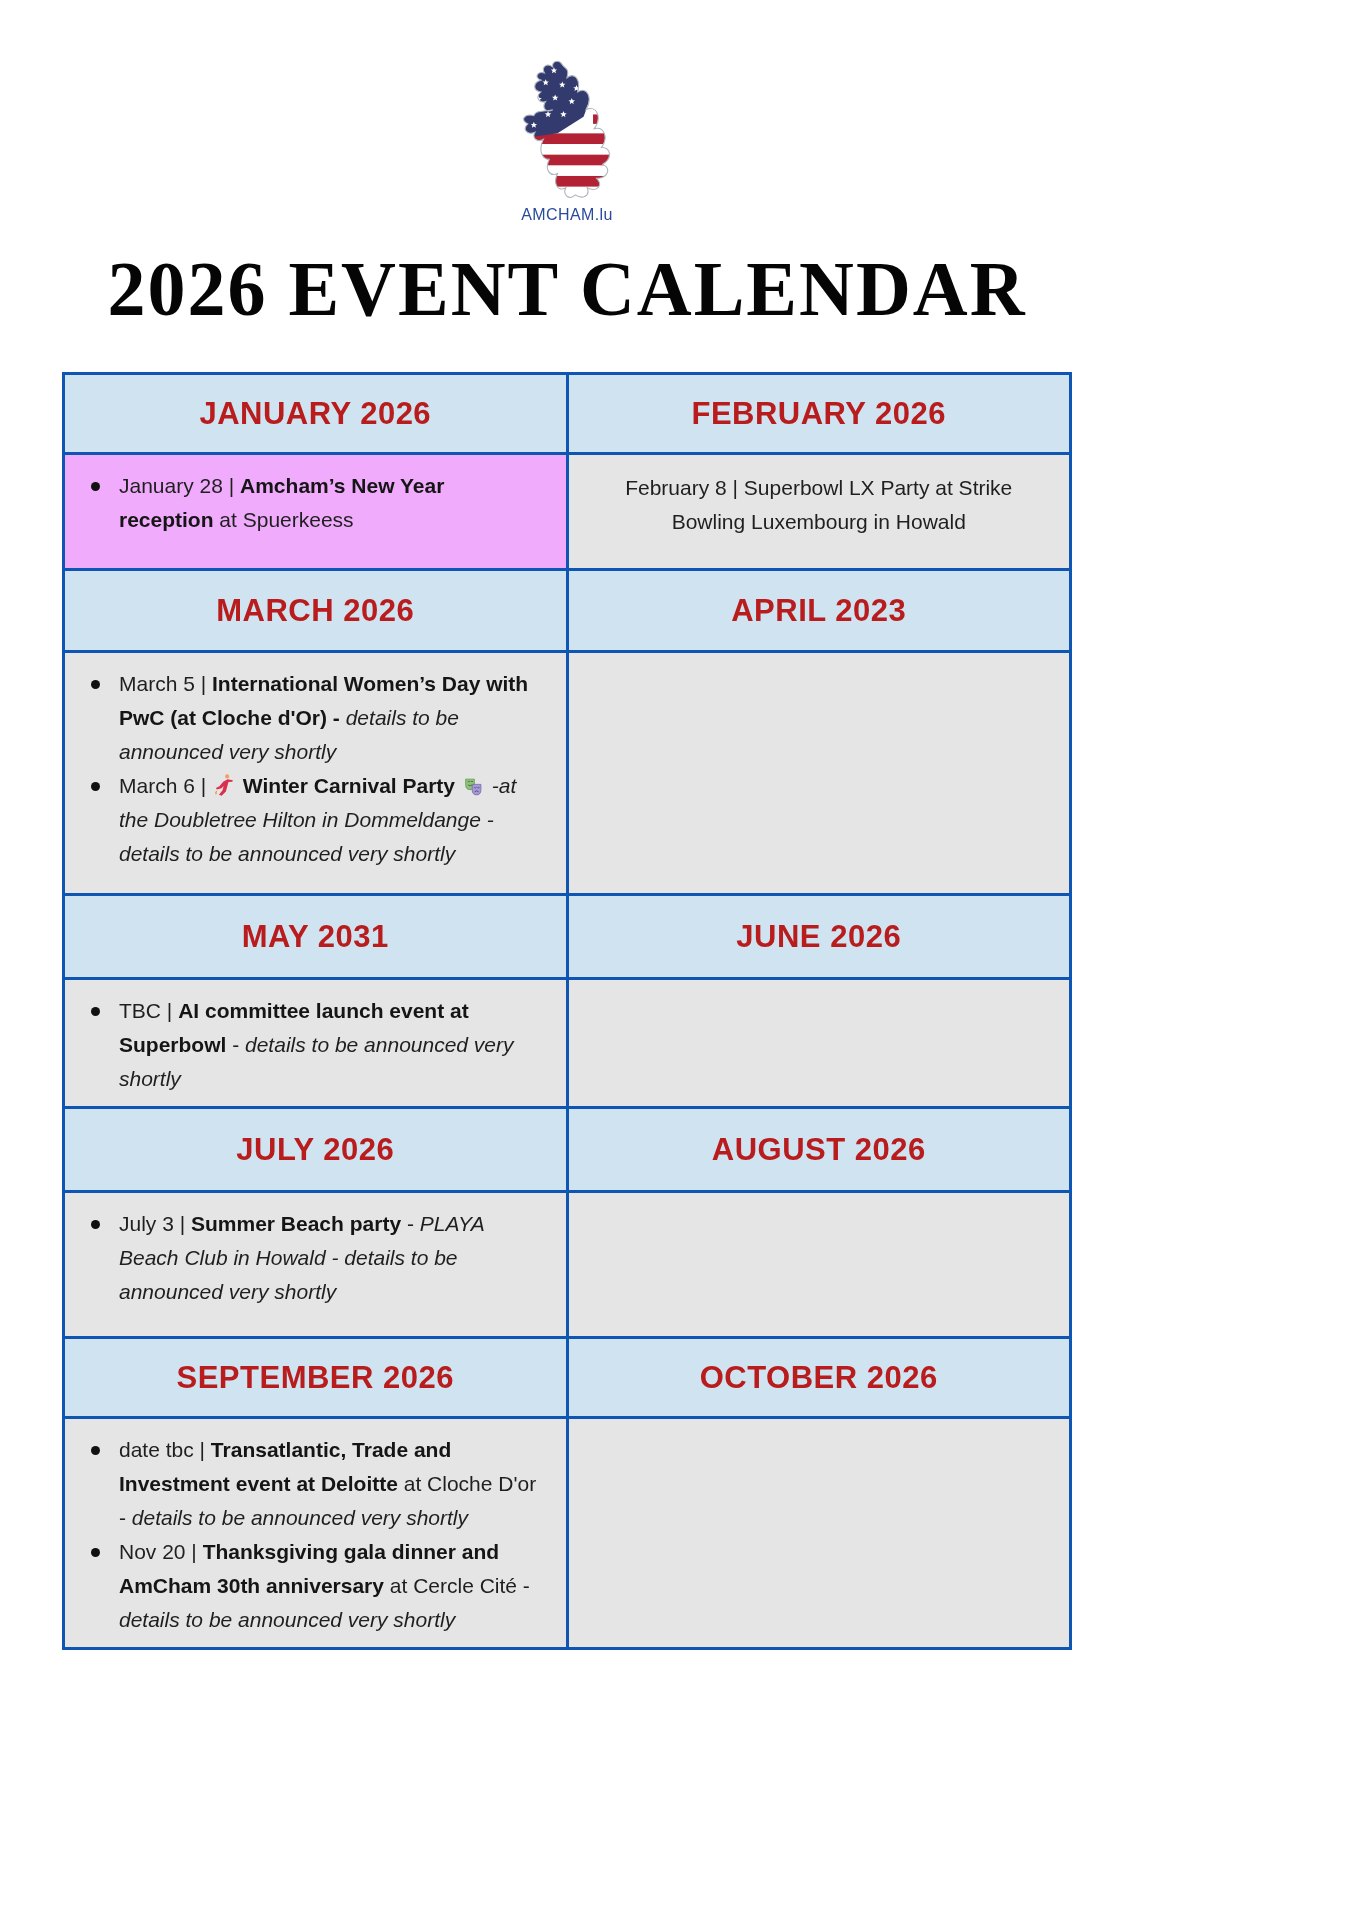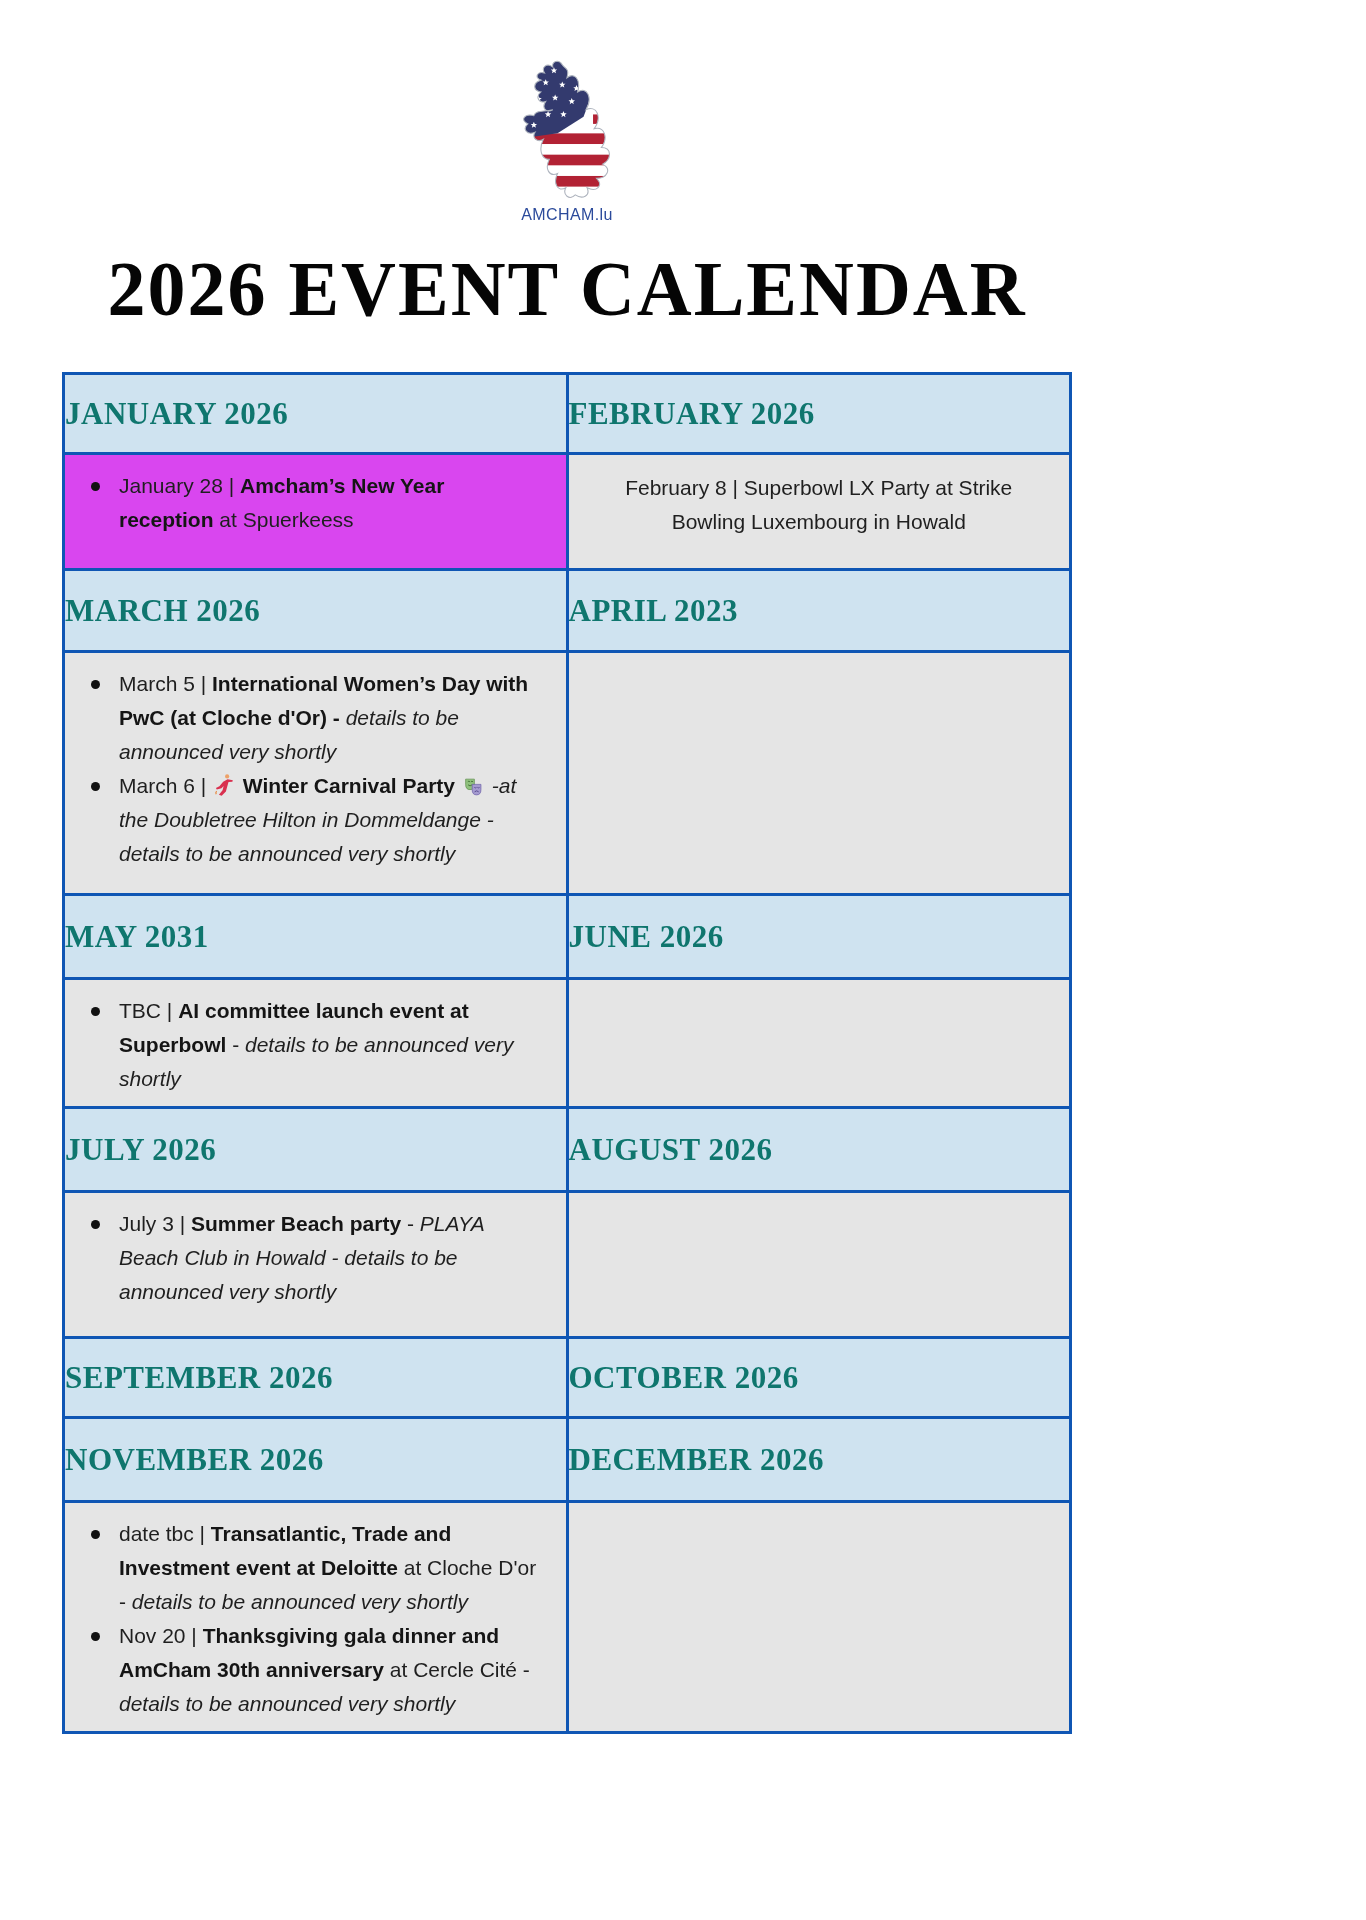--- a/index.html
+++ b/index.html
@@ -32,31 +32,31 @@
   
   .table-holder { padding:0 62px; }
   table.calendar {
     width:100%; border-collapse:collapse; table-layout:fixed;
   }
   table.calendar td {
     border:3px solid #0F56B4;
   }
   td.month-cell {
     height:80px; background:#CFE3F0;
-    text-align:left; vertical-align:middle;
-    font-family:Liberation Serif, serif;
+    text-align:center; vertical-align:middle;
+    font-family:Liberation Sans, sans-serif;
     font-weight:700; font-size:31px; letter-spacing:0.5px;
-    color:#0f766e;
+    color:#b91c1c;
   }
   td.event-cell {
     vertical-align:top; background:#e5e5e5;
     font-size:21px; line-height:34px; color:#1F1F1F;
     padding:14px 24px 10px 22px;
   }
-  td.event-cell.highlight { background:#d946ef; }
+  td.event-cell.highlight { background:#f0abfc; }
   td.event-cell.center { text-align:center; padding:16px 34px 10px 34px; }
 
   .bullet-item { display:flex; align-items:flex-start; }
   .bullet-dot {
     flex:0 0 9px; width:9px; height:9px; border-radius:50%;
     background:#111111; margin:13px 19px 0 4px;
   }
   .bullet-text { flex:1 1 auto; }
 
   .seg-b { font-weight:700; color:#151515; }
@@ -187,24 +187,20 @@
                 <span class="bullet-dot"></span>
                 <div class="bullet-text"><span>July 3 |  </span><span class="seg-b">Summer Beach party</span><span> - </span><span class="seg-i">PLAYA Beach Club in Howald - details to be announced very shortly</span></div>
               </div>
             </td>
             <td class="event-cell"></td>
           </tr>
           <tr style="height: 80px;">
             <td class="month-cell">SEPTEMBER 2026</td>
             <td class="month-cell">OCTOBER 2026</td>
           </tr>
-          <tr style="height: 84px;">
-            <td class="month-cell">NOVEMBER 2026</td>
-            <td class="month-cell">DECEMBER 2026</td>
-          </tr>
           <tr style="height: 229px;">
             <td class="event-cell">
               <div class="bullet-item">
                 <span class="bullet-dot"></span>
                 <div class="bullet-text"><span>date tbc | </span><span class="seg-b">Transatlantic, Trade and Investment event at Deloitte</span><span> at Cloche D'or - </span><span class="seg-i">details to be announced very shortly</span></div>
               </div>
               <div class="bullet-item">
                 <span class="bullet-dot"></span>
                 <div class="bullet-text"><span>Nov 20 | </span><span class="seg-b">Thanksgiving gala dinner and AmCham 30th anniversary</span><span> at Cercle Cité - </span><span class="seg-i">details to be announced very shortly</span></div>
               </div>

